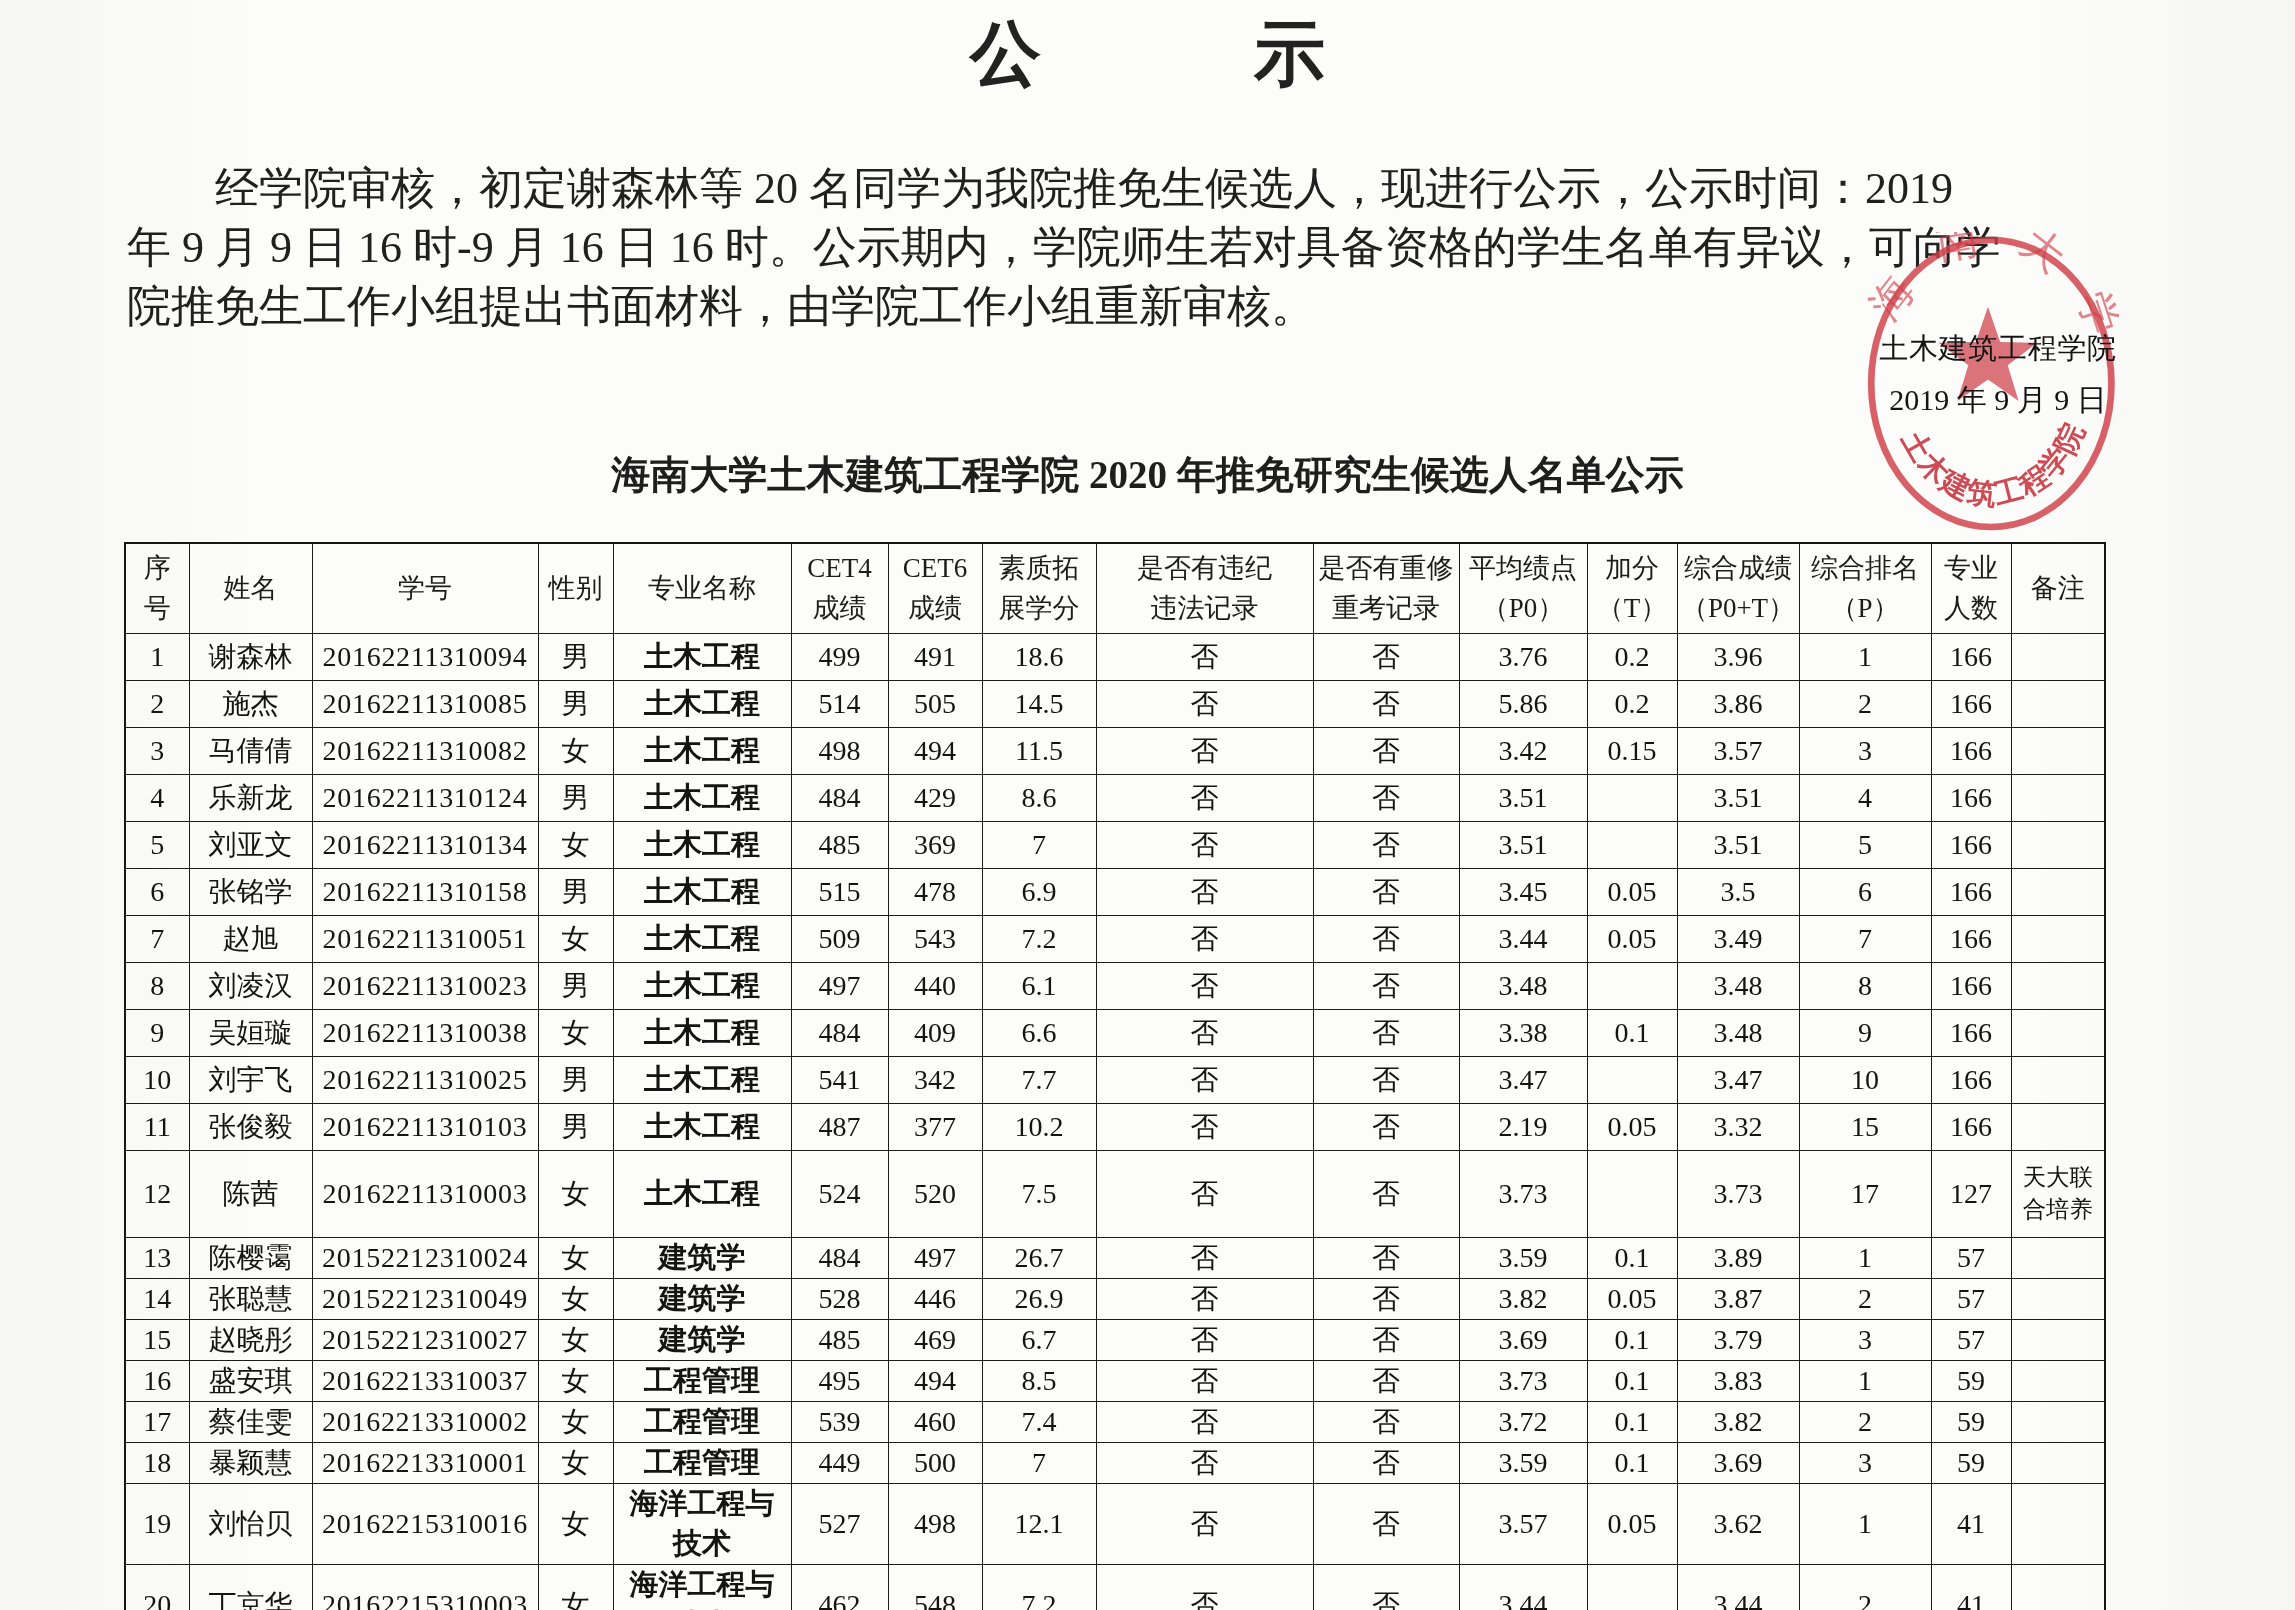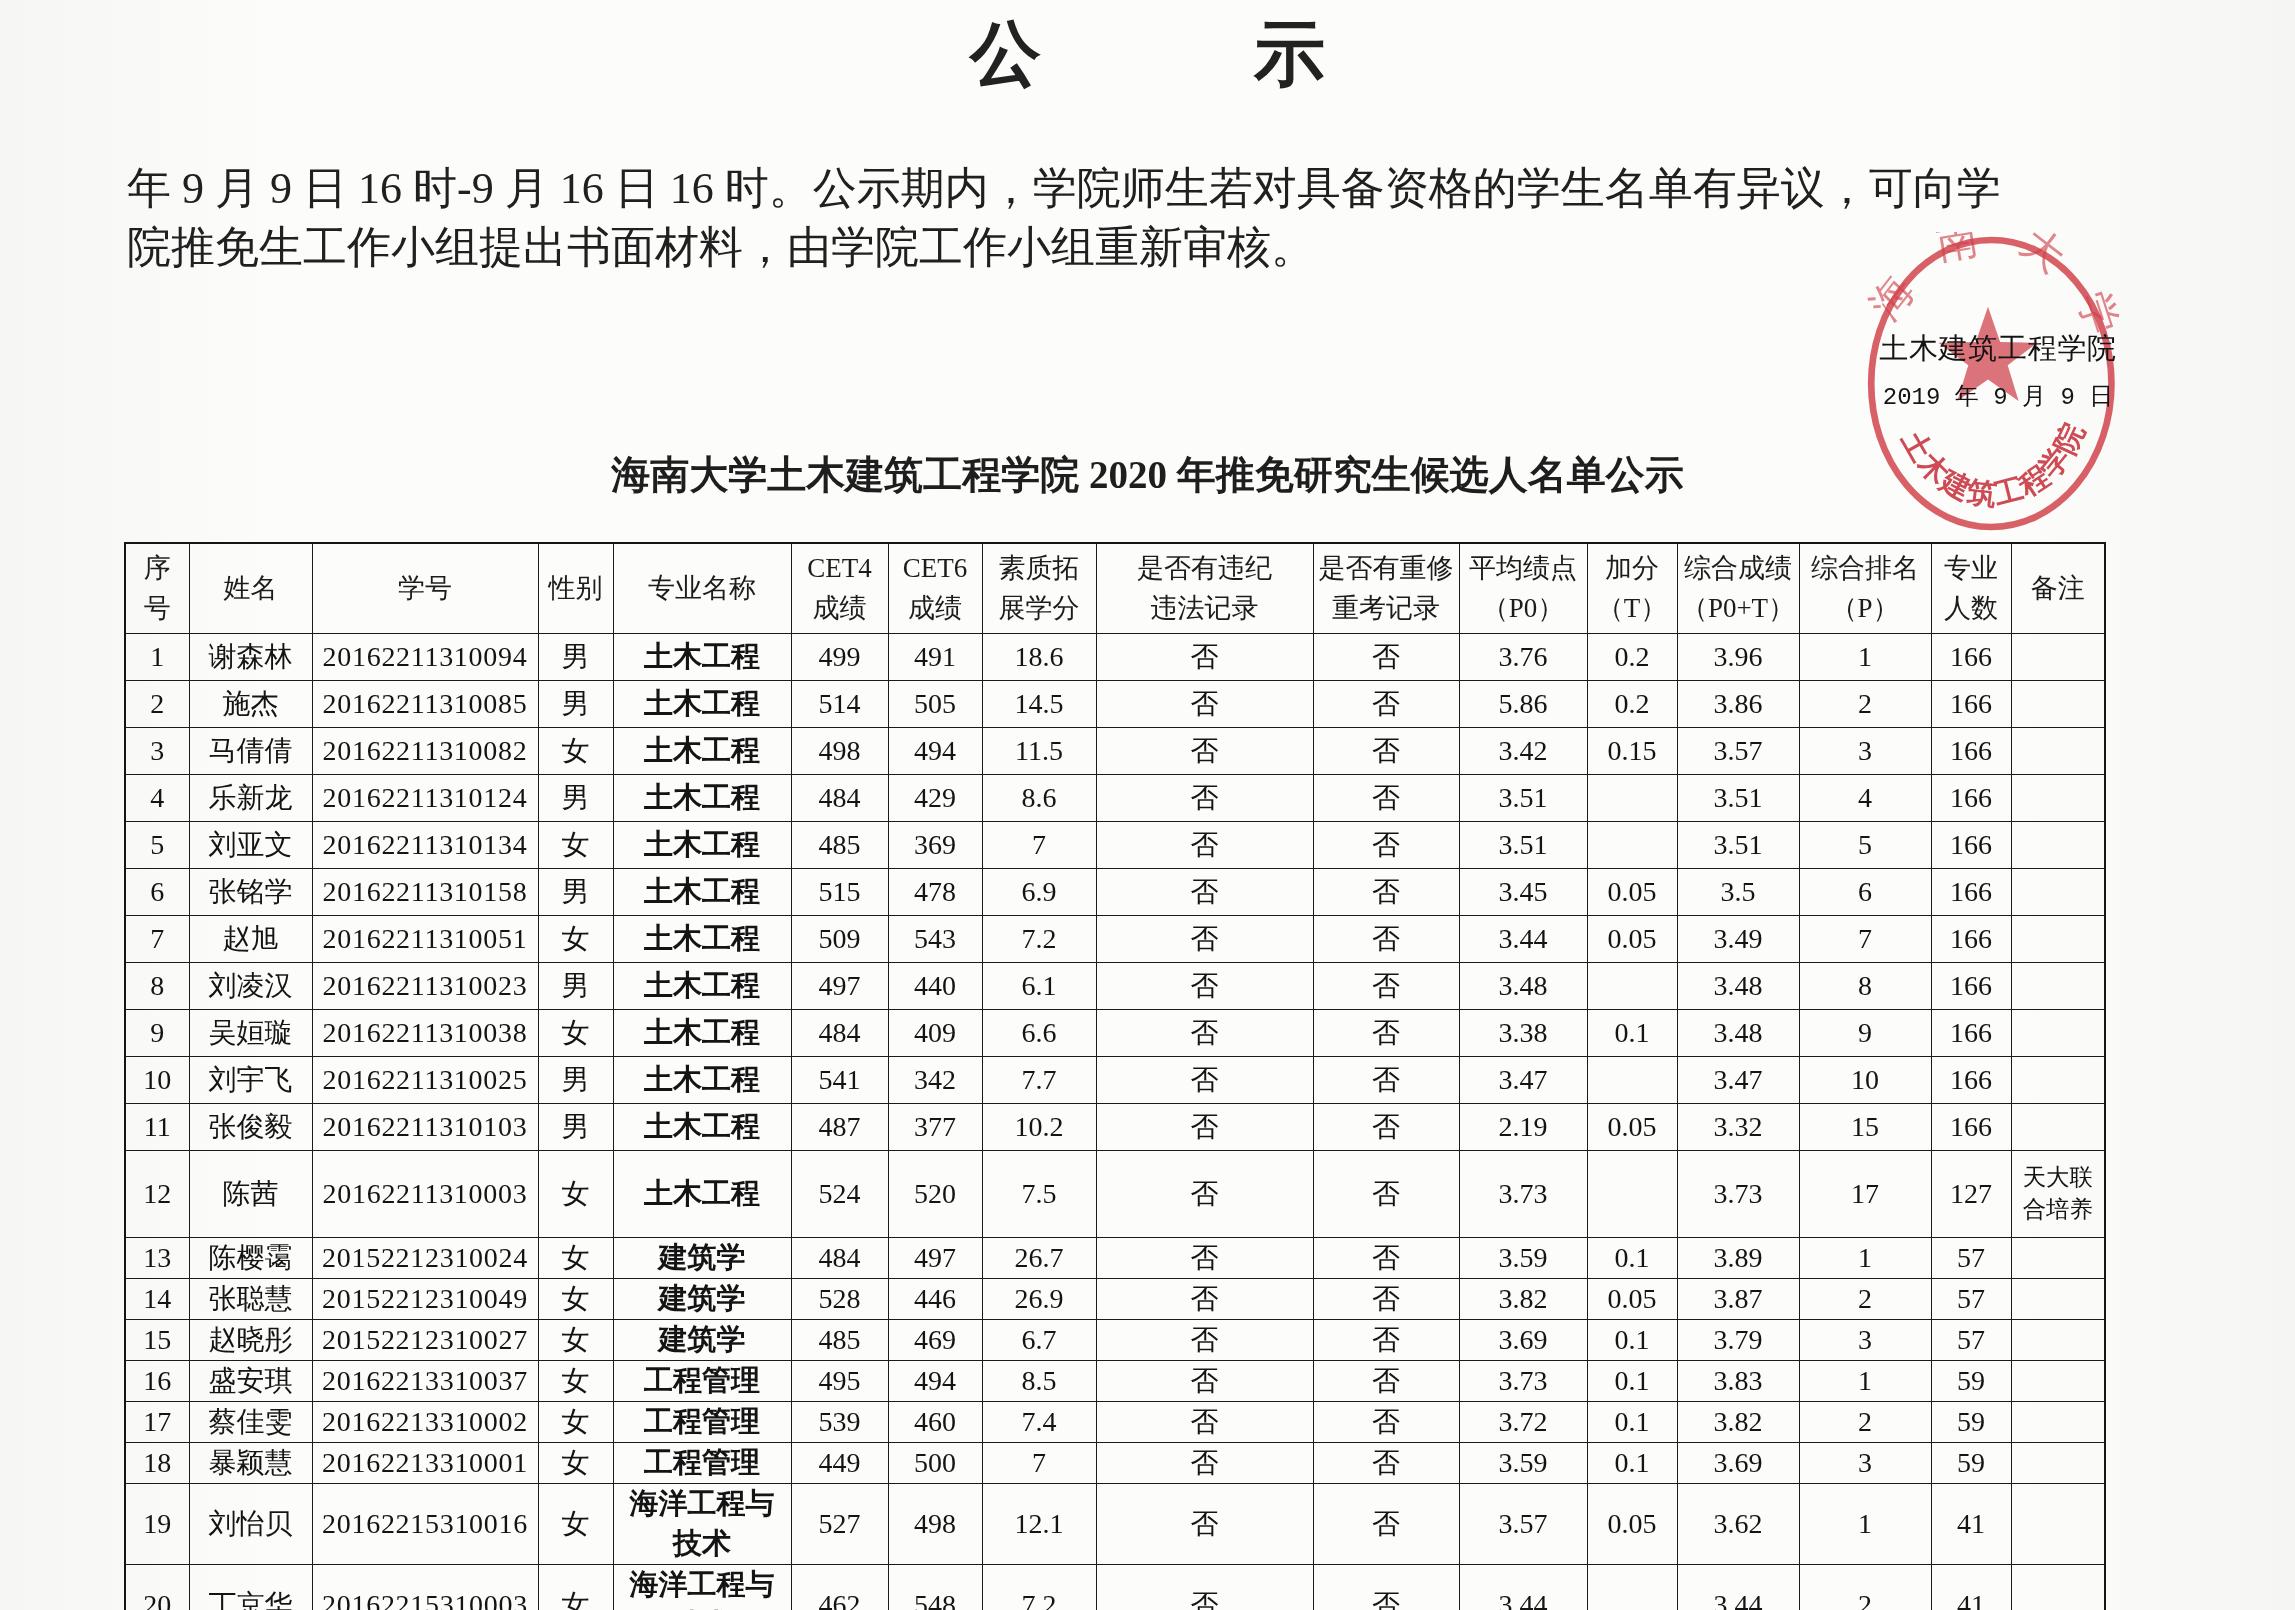--- a/index.html
+++ b/index.html
@@ -14,21 +14,21 @@
     text-align:center; font-size:71px; font-weight:600; color:#222;
     white-space:pre;
   }
   .notice { position:absolute; left:127px; top:159px; width:2078px; }
   .nline { font-size:44px; line-height:59px; white-space:nowrap; color:#202020; }
   .nline.first { text-indent:88px; }
 
   .stamp { position:absolute; left:1851px; top:232px; width:294px; height:307px; pointer-events:none; }
   .signature { position:absolute; left:1871px; top:329px; width:254px; text-align:center; }
   .sig-org  { font-size:29px; color:#141414; letter-spacing:0.7px; }
-  .sig-date { font-size:24px; color:#141414; margin-top:11.4px;font-family:Liberation Mono, monospace; }
+  .sig-date { font-size:30px; color:#141414; margin-top:11.4px; }
 
   .table-title {
     position:absolute; top:433px; left:0; width:100%;
     text-align:center; font-size:39px; font-weight:bold; color:#1e1e1e;margin-top:15px;
   }
 
   table.roster {
     position:absolute; left:124px; top:542px;
     border-collapse:collapse; table-layout:fixed; width:1980px;
     background:transparent;
@@ -45,20 +45,21 @@
   td.col-student-id { letter-spacing:0.7px;margin-top:32px; }
 </style>
 </head>
 <body>
 
 <div class="page">
 
   <div class="doc-title">公　　　示</div>
 
   <div class="notice">
+    <div class="nline first">经学院审核，初定谢森林等 20 名同学为我院推免生候选人，现进行公示，公示时间：2019</div>
     <div class="nline">年 9 月 9 日 16 时-9 月 16 日 16 时。公示期内，学院师生若对具备资格的学生名单有异议，可向学</div>
     <div class="nline">院推免生工作小组提出书面材料，由学院工作小组重新审核。</div>
   </div>
 
   <div class="stamp">
     <svg width="294" height="307" viewBox="0 0 440 460">
       <defs>
         <path id="arcTop" d="M 55 176 A 160 195 0 0 1 365 176" fill="none"></path>
         <path id="arcBottom" d="M 74 303 A 150 180 0 0 0 346 303" fill="none"></path>
       </defs>

